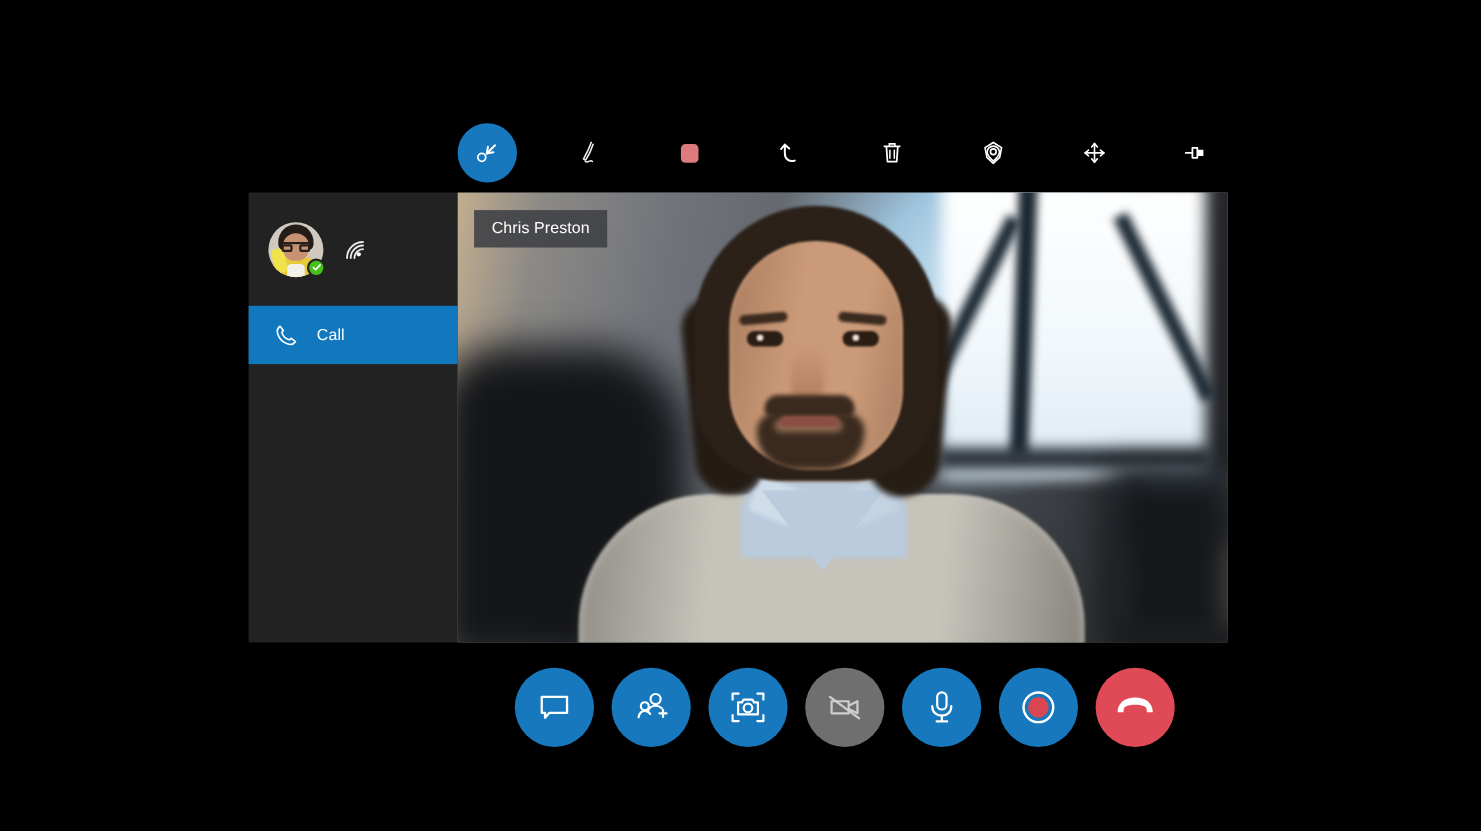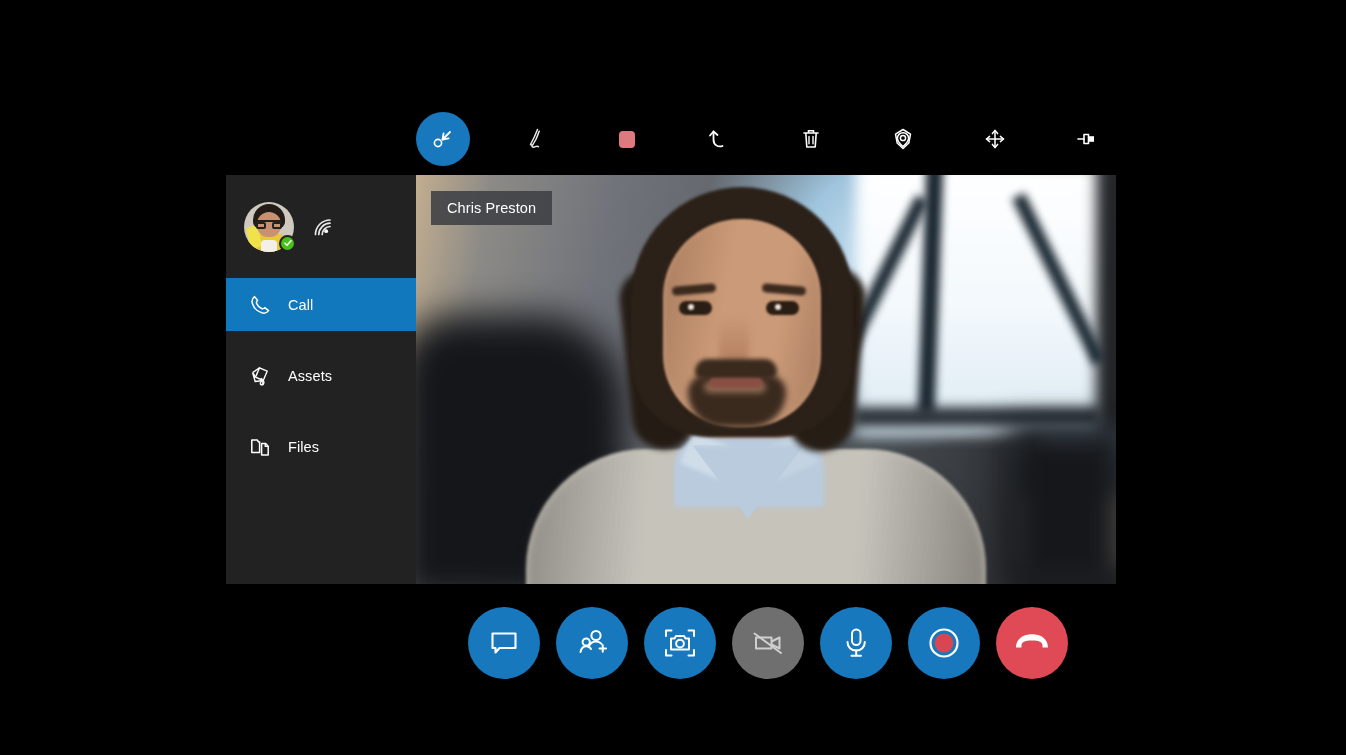--- a/index.html
+++ b/index.html
@@ -625,44 +625,23 @@
           <span class="nav-icon">
             <svg width="24" height="24" viewBox="0 0 24 24">
               <path d="M6.6 3.6 C4.6 5.1 3.4 7.4 4.4 10.4 C5.8 14.8 9.4 18.4 13.8 19.8 C16.8 20.8 19.1 19.6 20.6 17.6 L16.8 14.6 C15.9 15.7 14.8 16 13.6 15.5 C11.3 14.5 9.7 12.9 8.7 10.6 C8.2 9.4 8.5 8.3 9.6 7.4 Z" stroke="#ffffff" stroke-width="1.5" fill="none" stroke-linejoin="round"></path>
             </svg>
           </span>
           <span class="nav-label">Call</span>
         </div>
 
         <div class="nav-gap-1"></div>
 
-        <div class="nav-item">
-          <span class="nav-icon">
-            <svg width="24" height="24" viewBox="0 0 24 24">
-              <path d="M11.5 3.8 L19.2 7.2 L15.2 16.5 L7.5 13.1 Z" stroke="#ffffff" stroke-width="1.4" fill="none" stroke-linejoin="round"></path>
-              <path d="M4.6 8.6 L11.5 3.8 M4.6 8.6 L7.5 13.1 M4.6 8.6 L7.2 17.5 L15.2 16.5" stroke="#ffffff" stroke-width="1.4" fill="none" stroke-linejoin="round"></path>
-              <path d="M13.2 14.6 C15.6 16.2 16.6 18.2 15.4 20 C14.6 21.2 13 21.2 12.4 20.2" stroke="#ffffff" stroke-width="1.4" fill="none" stroke-linecap="round"></path>
-              <circle cx="13.6" cy="19.1" r="1.4" stroke="#ffffff" stroke-width="1.2" fill="none"></circle>
-            </svg>
-          </span>
-          <span class="nav-label">Assets</span>
-        </div>
 
         <div class="nav-gap-2"></div>
 
-        <div class="nav-item">
-          <span class="nav-icon">
-            <svg width="24" height="24" viewBox="0 0 24 24">
-              <path d="M3.8 5 H9.2 L10.6 7 H11.6 V17.5 H3.8 Z" stroke="#ffffff" stroke-width="1.5" fill="none" stroke-linejoin="round"></path>
-              <path d="M13.6 8.4 H17.4 L20.2 11.2 V20 H13.6 Z" stroke="#ffffff" stroke-width="1.5" fill="none" stroke-linejoin="round"></path>
-              <path d="M17.2 8.4 V11.4 H20.2" stroke="#ffffff" stroke-width="1.3" fill="none" stroke-linejoin="round"></path>
-            </svg>
-          </span>
-          <span class="nav-label">Files</span>
-        </div>
 
         <div class="nav-spacer"></div>
 
 
         <div class="nav-bottom-pad"></div>
       </div>
     </div>
 
     <div class="video">
       <div class="vbg"></div>

